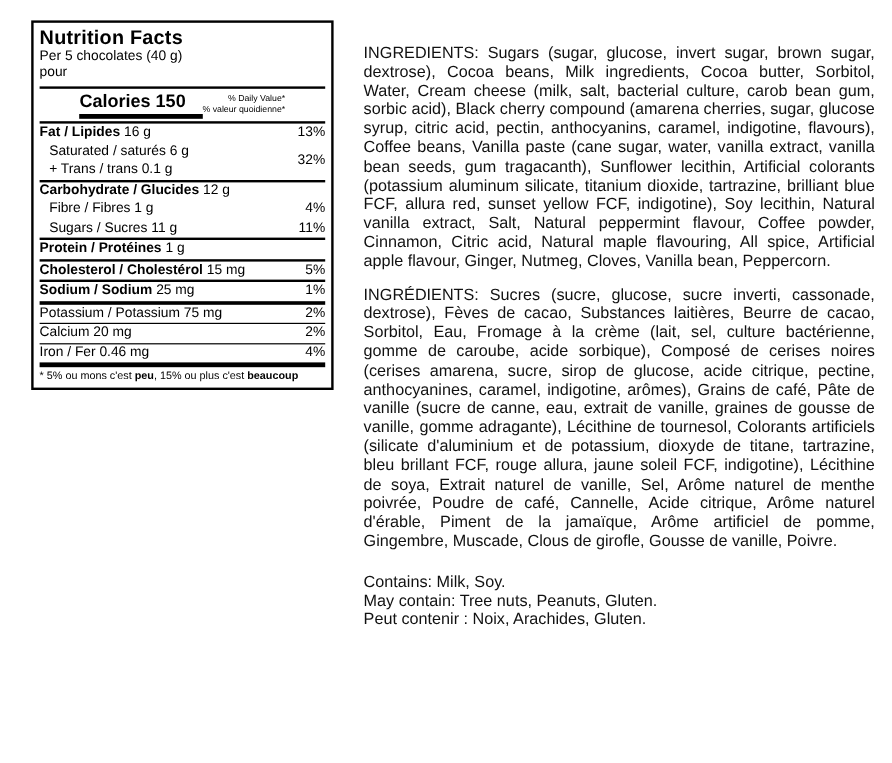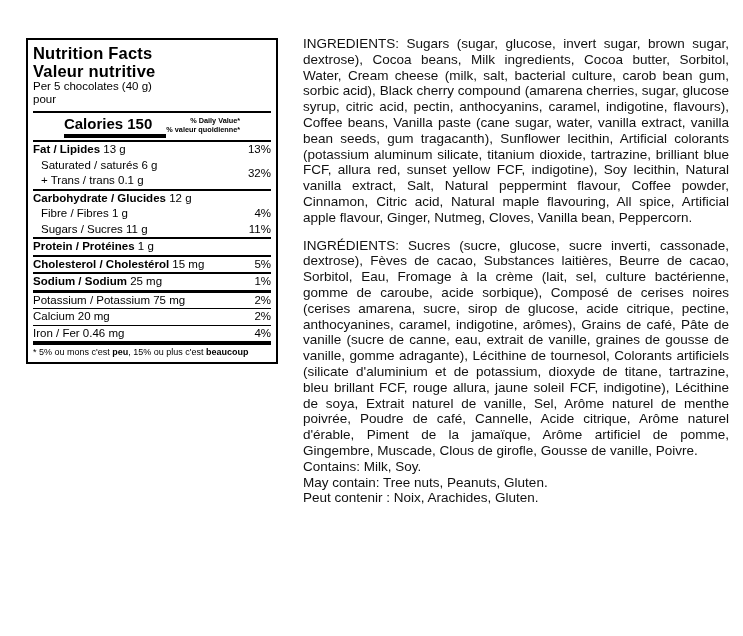--- a/index.html
+++ b/index.html
@@ -16,21 +16,21 @@
     position: relative;
     width: 743px;
     height: 636px;
     background: #ffffff;
   }
 
   
   .nft {
     position: absolute;
     left: 26px;
-    top: 38px;
+    top: 17px;
     width: 252px;
     box-sizing: border-box;
     border: 2px solid #000;
     background: #fff;
     padding: 4px 5px 4px 5px;
     color: #000;
   }
   .nft-title {
     font-weight: bold;
     font-size: 16.5px;
@@ -57,21 +57,21 @@
   .calories-text {
     display: inline-block;
     font-weight: bold;
     font-size: 15px;
     line-height: 16px;
     border-bottom: 4px solid #000;
     padding: 0 14px 2px 0;
   }
   .dv-header {
     text-align: right;
-    font-weight: bold;
+    font-weight: normal;
     font-size: 7.3px;
     line-height: 8.8px;
     padding-top: 1px;
   }
 
   .nrow {
     display: flex;
     justify-content: space-between;
     font-size: 11.5px;
     line-height: 13.5px;
@@ -110,49 +110,48 @@
     width: 426px;
     font-size: 13.5px;
     line-height: 15.8px;
     color: #111;
   }
   .ing-col p {
     margin: 0;
     text-align: justify;
   }
   .ing-col p.para2 { margin-top: 12px; }
-  .contains-block { }
+  .contains-block { margin-top: 18px; }
   .contains-block div { text-align: left; }
   .contains-block .group2 { margin-top: 16px; }
 </style>
 </head>
 <body>
 
 <div class="page">
 
   <div class="nft">
     <div class="nft-title">Nutrition Facts</div>
-    <div class="nft-title">Valeur nutritive</div>
     <div class="nft-serving">Per 5 chocolates (40 g)</div>
     <div class="nft-serving nft-serving-fr">pour</div>
 
     <hr class="rule-med">
 
     <div class="calories-row">
       <span class="calories-text">Calories 150</span>
       <span class="dv-header">
         <span>% Daily Value*</span><br>
         <span>% valeur quoidienne*</span>
       </span>
     </div>
 
     <hr class="rule-med">
 
     <div class="nrow">
-      <span class="nname"><span class="bold">Fat / Lipides</span> <span>13 g</span></span>
+      <span class="nname"><span class="bold">Fat / Lipides</span> <span>16 g</span></span>
       <span class="pct">13%</span>
     </div>
 
     <div class="row-group">
       <div class="subcol">
         <div class="nrow">
           <span class="nname indent"><span>Saturated / saturés</span> <span>6 g</span></span>
         </div>
         <div class="nrow">
           <span class="nname indent"><span>+ Trans / trans</span> <span>0.1 g</span></span>

